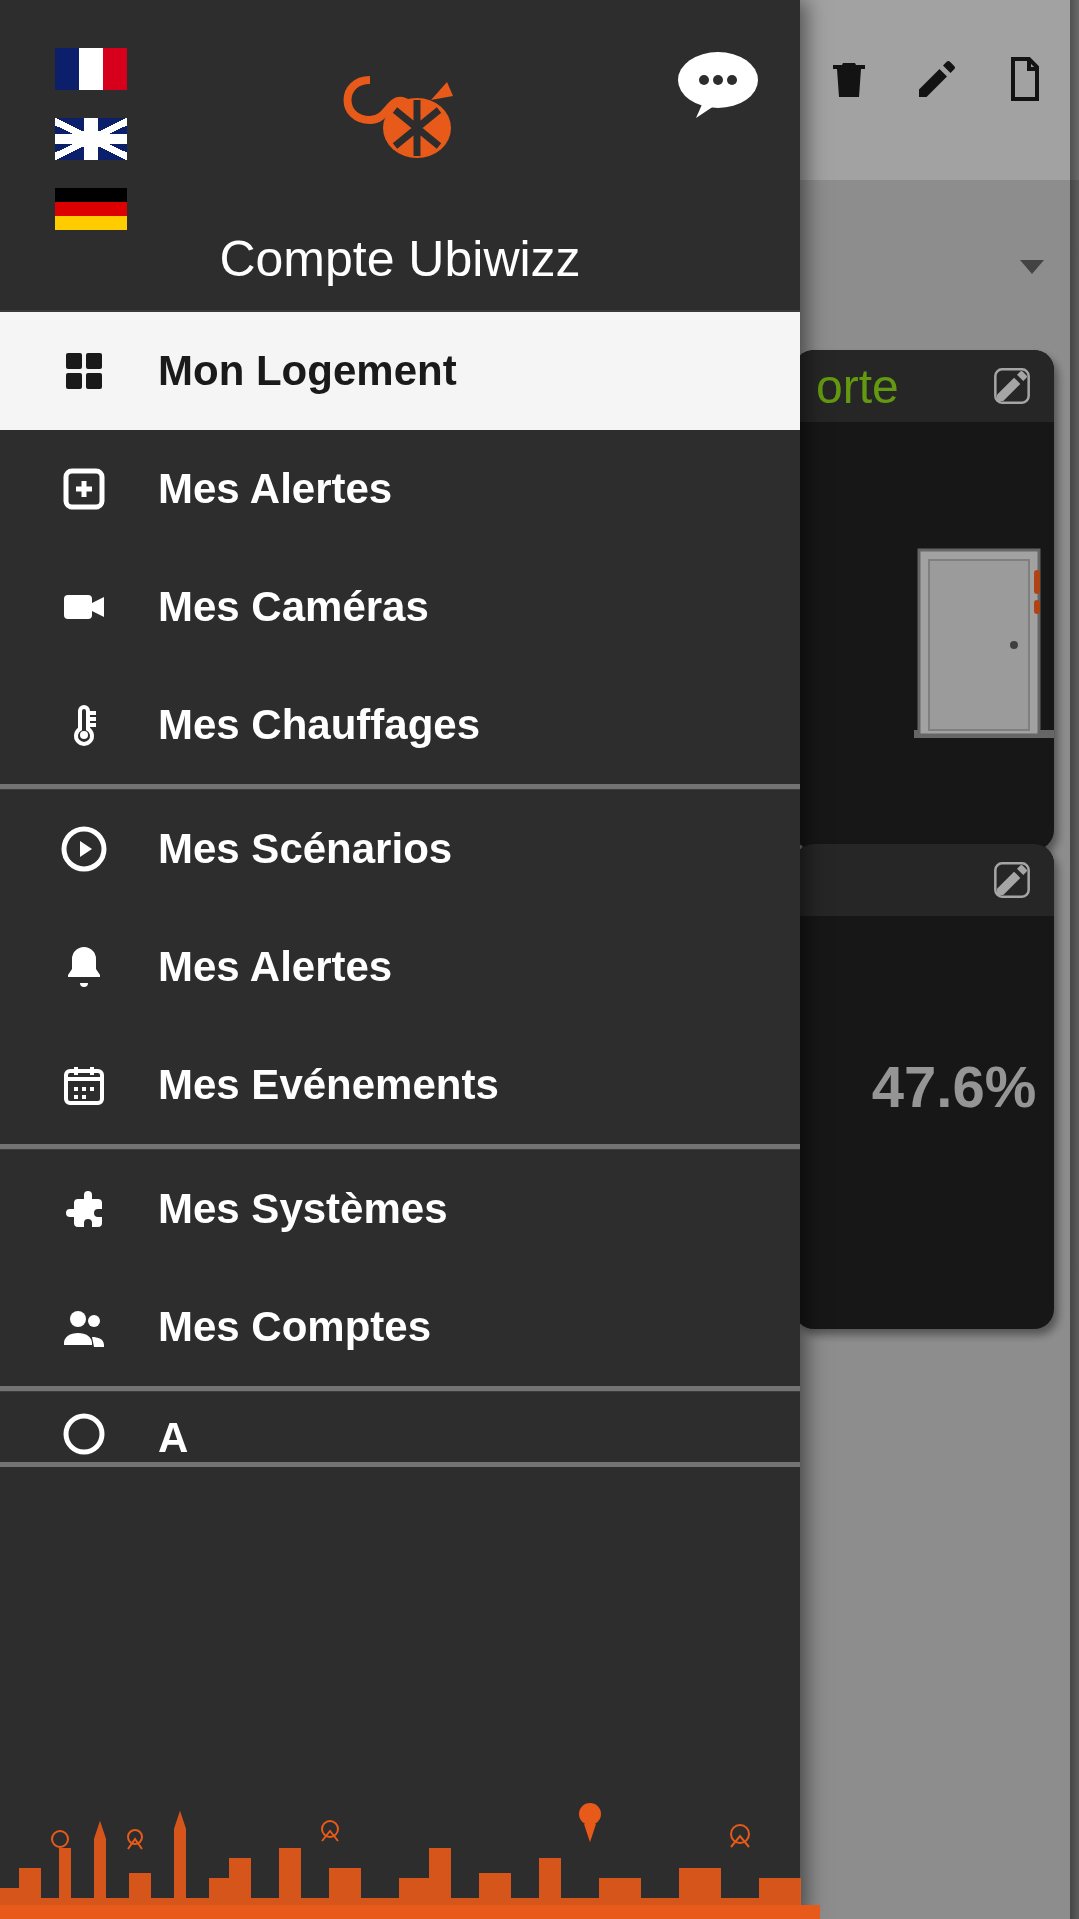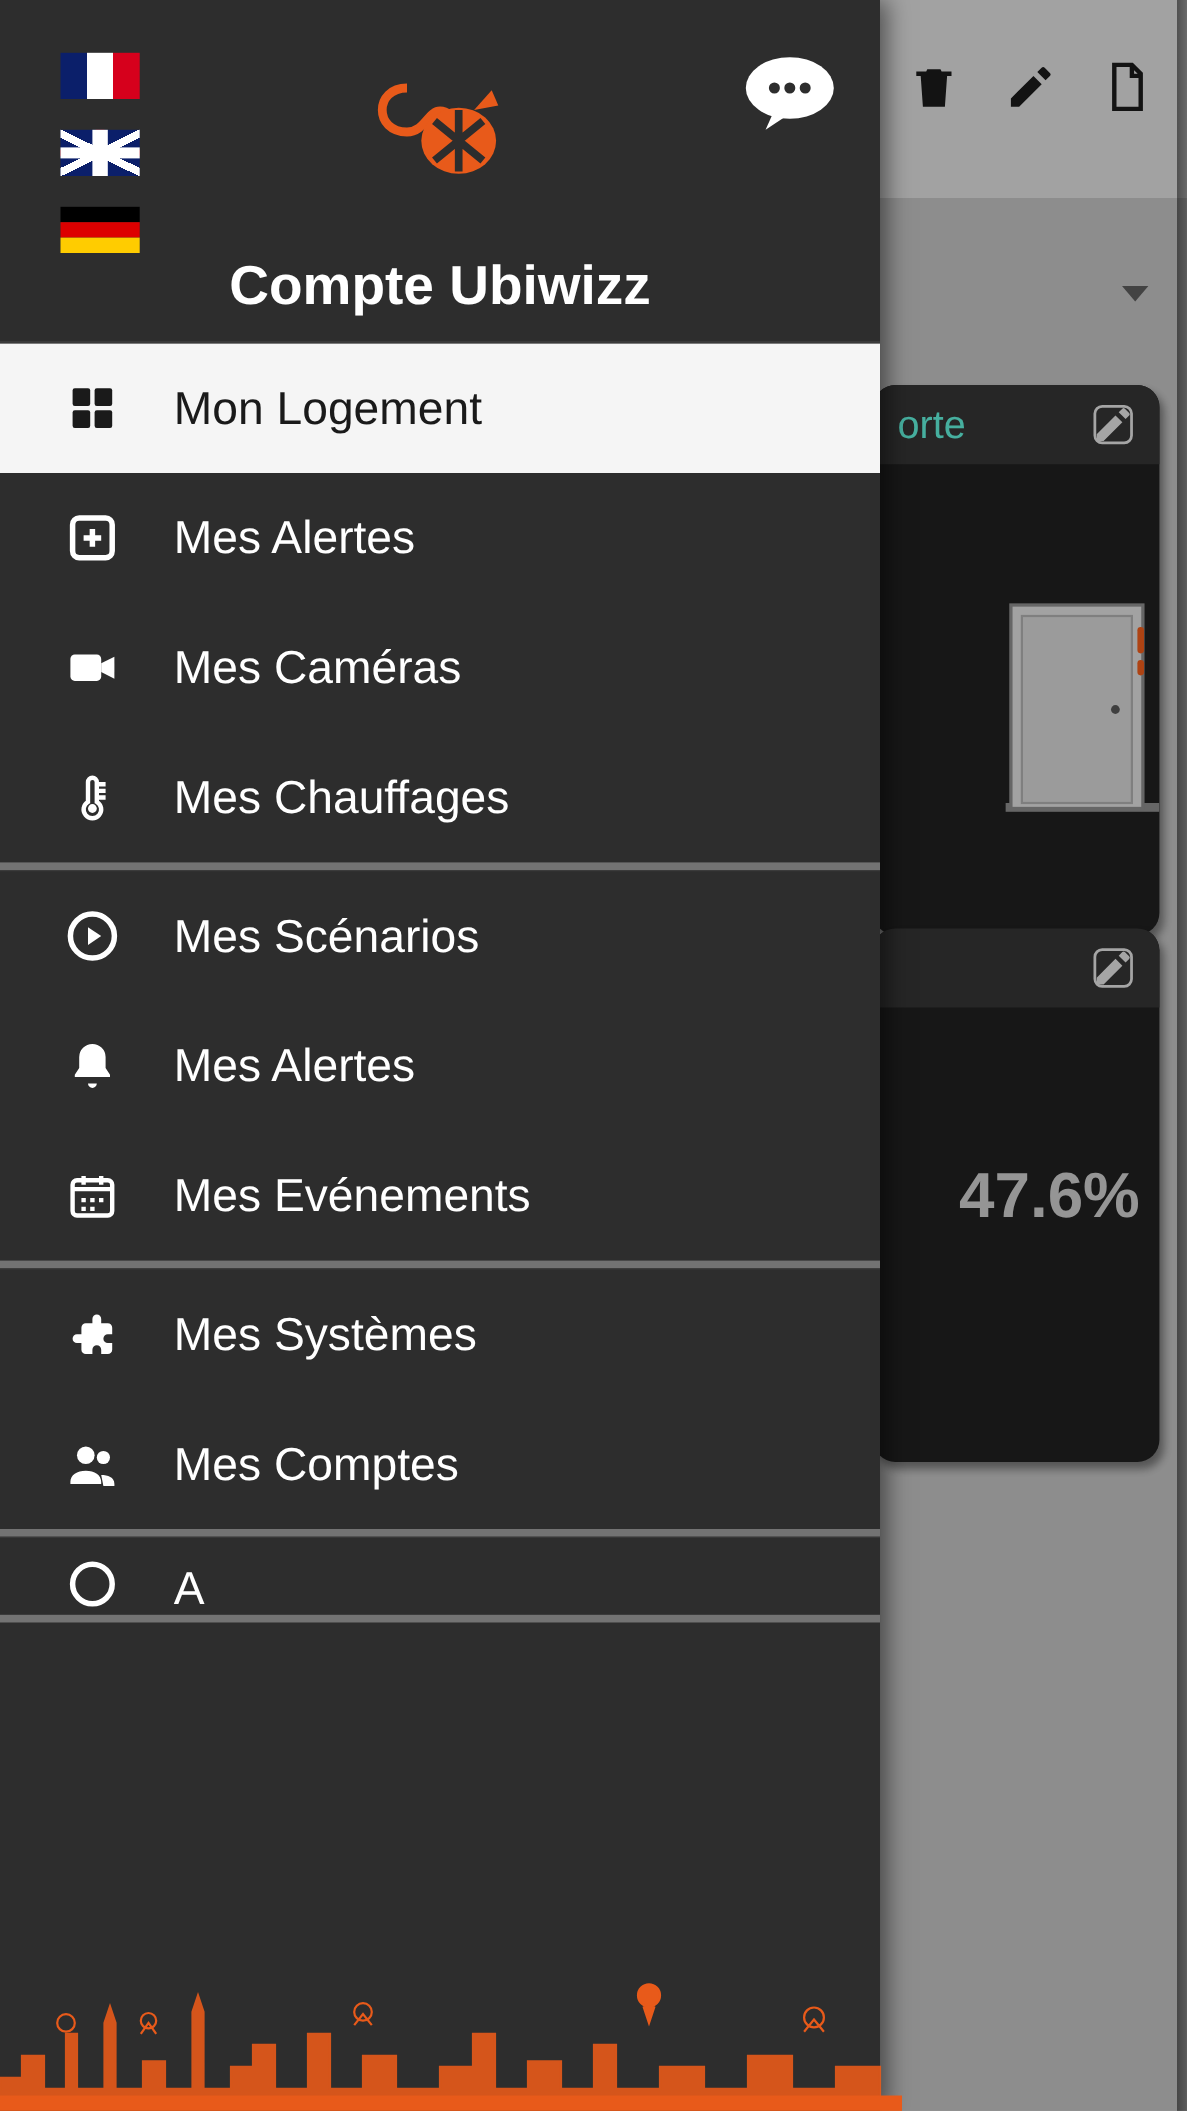--- a/index.html
+++ b/index.html
@@ -64,21 +64,21 @@
       justify-content: flex-end;
       padding: 0 22px;
       gap: 20px;
       color: #eee;
       font-size: 34px;
     }
     .bg-card-header .edit-ic { width: 40px; height: 40px; fill: #ddd; }
     .card1 { top: 350px; height: 500px; }
     .card2 { top: 844px; height: 485px; }
     .card1 .bg-card-header { justify-content: space-between; }
-    .card1 .title-frag { color: #5eead4; font-size: 36px; }
+    .card1 .title-frag { color: #84cc16; font-size: 48px; }
     .door-graphic {
       position: absolute;
       top: 180px; right: 0;
       width: 140px; height: 230px;
     }
     .card2 .pct {
       position: absolute;
       top: 0; bottom: 0; right: 0; left: 0;
       display: flex;
       align-items: center;
@@ -148,30 +148,30 @@
       text-align: center;
     }
     .logo { width: 130px; height: 110px; display: inline-block; }
     .drawer-title {
       position: absolute;
       bottom: 22px;
       left: 0; right: 0;
       text-align: center;
       color: #fff;
       font-size: 50px;
-      font-weight: 700;
+      font-weight: 400;
     }
     .chat-bubble {
       position: absolute;
       top: 50px; right: 38px;
       width: 88px; height: 70px;
     }
     
     .menu { flex: 1; overflow: hidden; }
-    .menu-group { border-bottom: 7px solid #737373; border-top: 1px solid #3c3c3c; }
+    .menu-group { border-bottom: 5px solid #737373; border-top: 1px solid #3c3c3c; font-weight: bold; }
     .menu-group:first-child { border-top: none; }
     .menu-item {
       height: 118px;
       display: flex;
       align-items: center;
       padding-left: 58px;
       gap: 48px;
       color: #fff;
       font-size: 42px;
       cursor: pointer;

